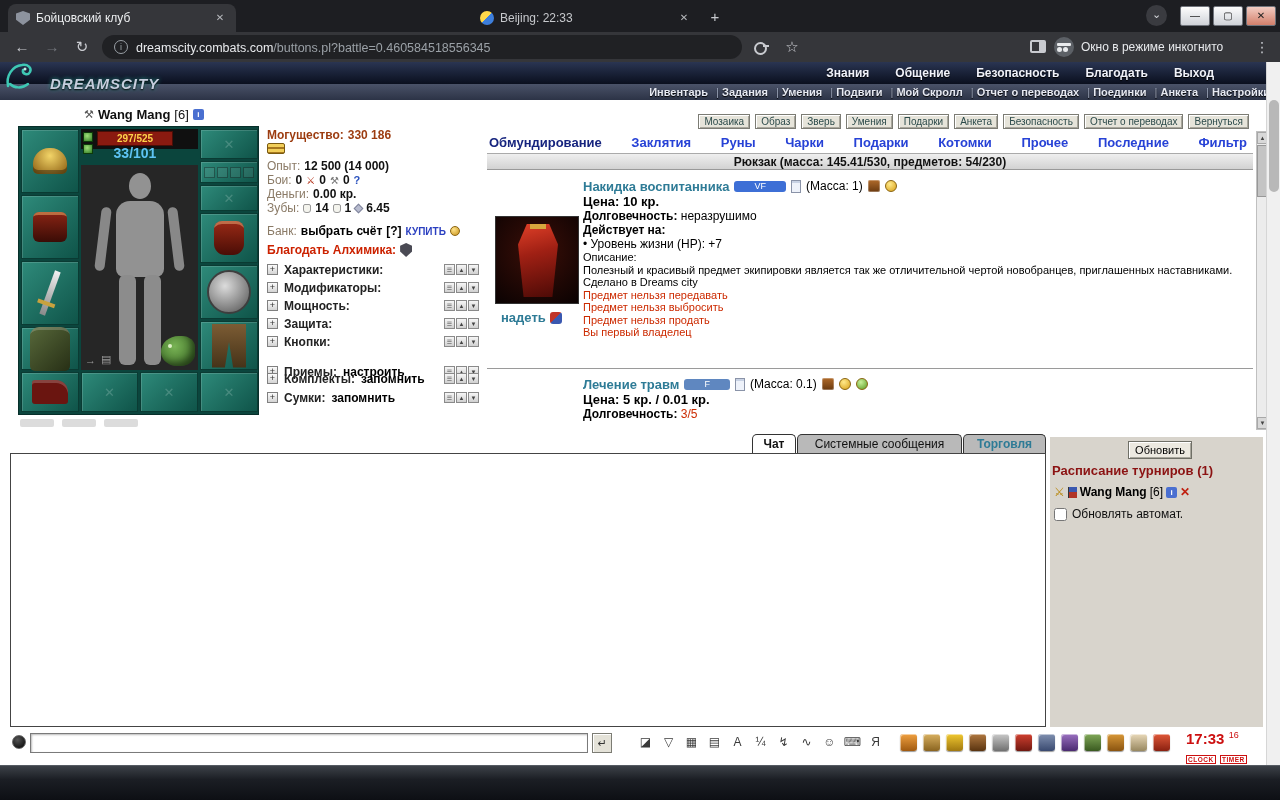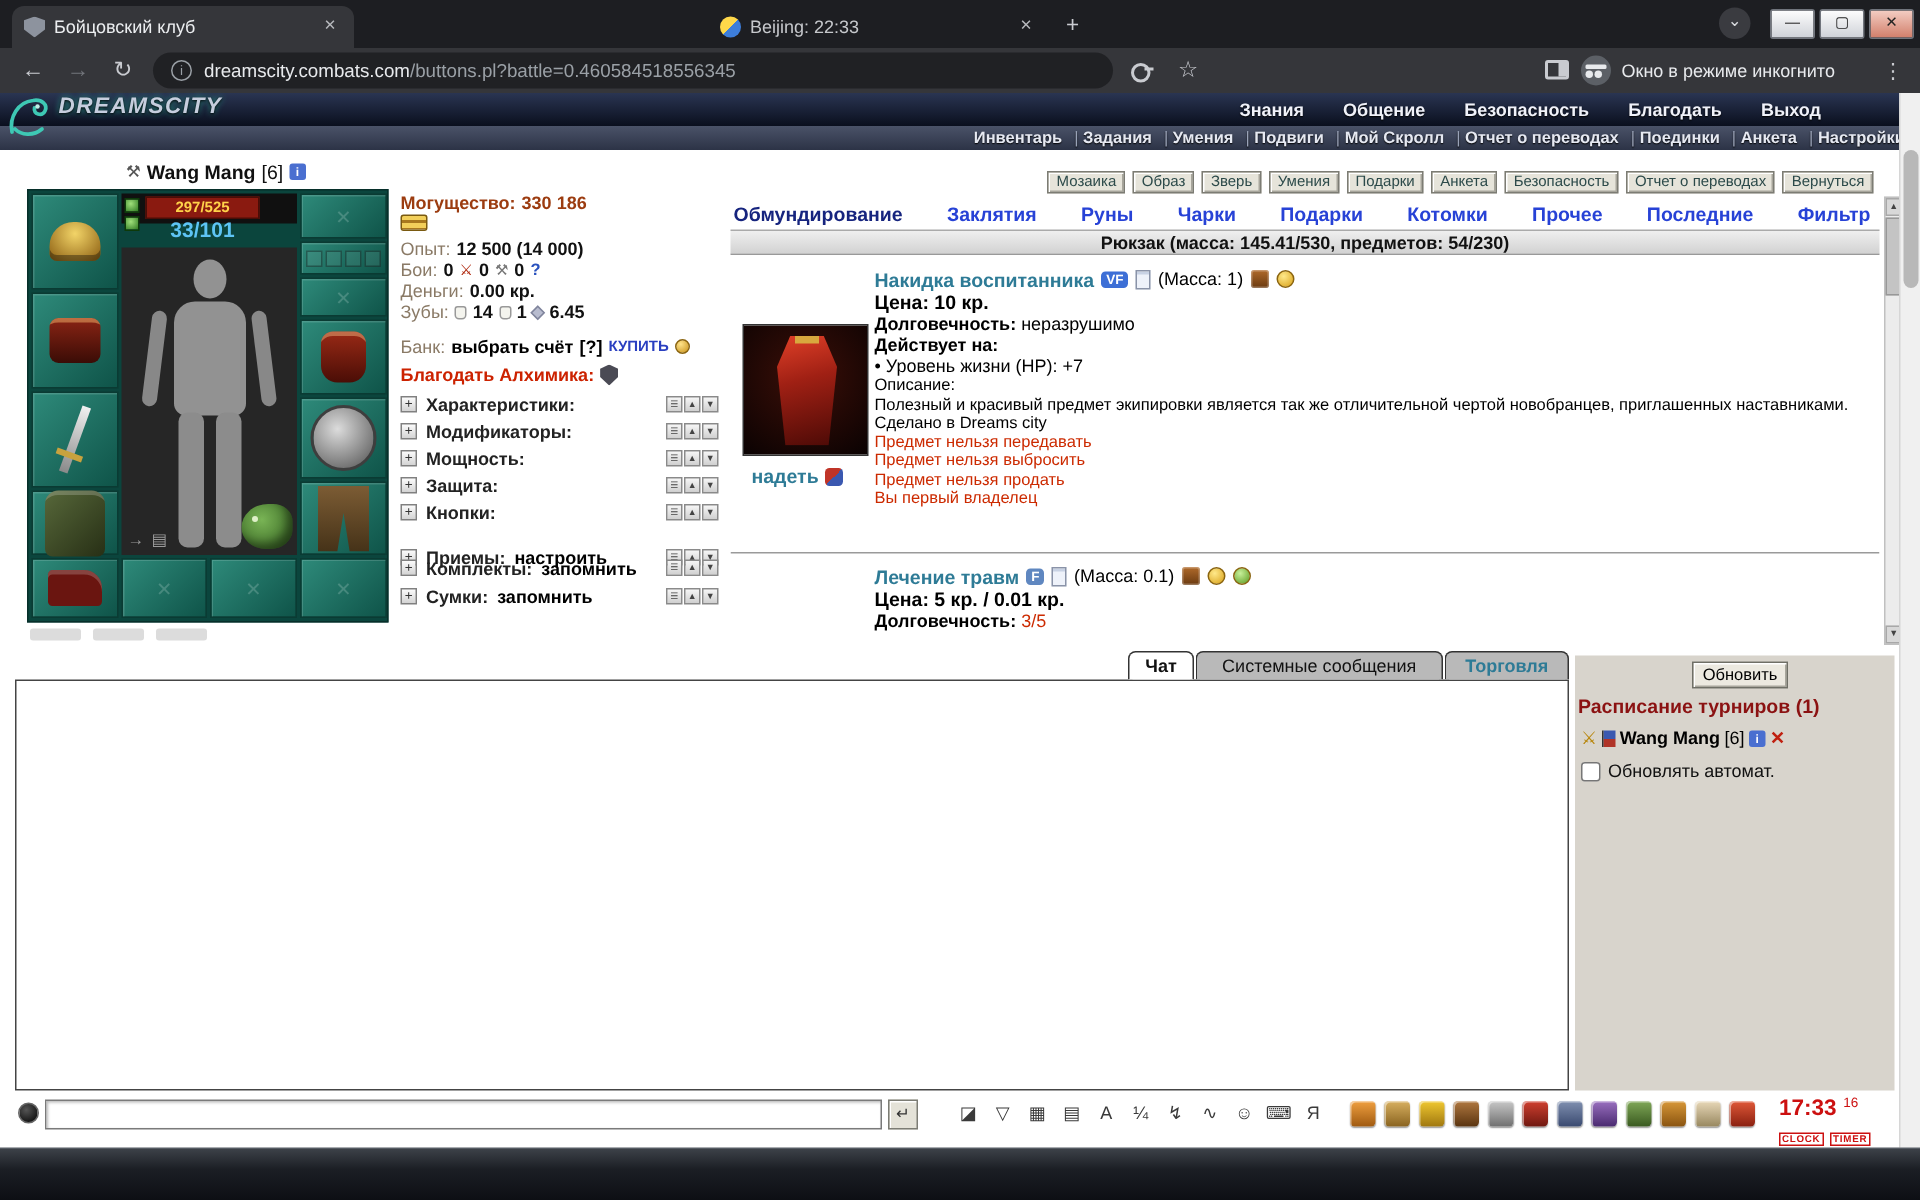--- a/index.html
+++ b/index.html
@@ -49,21 +49,21 @@
 .incogic::after{content:"";position:absolute;left:3px;top:10px;width:5px;height:5px;border-radius:50%;background:#e8eaed;box-shadow:6px 0 0 #e8eaed}
 .incoglabel{color:#e8eaed;font-size:12px}
 .dots{left:1252px;font-size:14px}
 
 
 #hdr1{position:absolute;left:0;top:62px;width:1280px;height:22px;background:linear-gradient(#2a3552,#0a0f1e);display:flex;justify-content:flex-end;align-items:center;gap:26px;padding-right:66px}
 #hdr1 .h1l{color:#f0f2fa;font-weight:bold;font-size:12px;text-shadow:0 1px 1px #000}
 #hdr2{position:absolute;left:0;top:84px;width:1280px;height:16px;background:linear-gradient(#4a5268,#2c3346);display:flex;justify-content:flex-end;align-items:center;padding-right:6px}
 #hdr2 .h2l{color:#e6e9f2;font-weight:bold;font-size:11px;text-shadow:0 1px 1px #000;padding:0 4px}
 #hdr2 .h2l:not(:first-child)::before{content:"|  ";color:#9aa3b8;font-weight:normal}
-#logo{position:absolute;left:4px;top:62px;height:30px;display:flex;align-items:flex-start;gap:5px;z-index:3}
+#logo{position:absolute;left:4px;top:62px;height:30px;display:flex;align-items:flex-end;gap:16px;z-index:3}
 #logotext{font-weight:bold;font-style:italic;font-size:15px;letter-spacing:1px;text-transform:uppercase;color:#c6cede;text-shadow:0 1px 2px #000,0 0 4px #2aa596}
 
 
 #charname{position:absolute;left:84px;top:107px;display:flex;align-items:center;gap:4px;font-size:13px;color:#111}
 .hammeric{color:#555;font-size:11px}
 .infobadge{display:inline-block;width:11px;height:11px;background:#4a6fd0;border-radius:2px;color:#fff;font-size:8px;font-weight:bold;text-align:center;line-height:11px}
 .infobadge::before{content:"i"}
 
 #doll{position:absolute;left:18px;top:126px;width:241px;height:289px;background:#0b453d;border:1px solid #072f2a}
 .slot{position:absolute;background:linear-gradient(135deg,#2e8a7a,#0f5449);border:1px solid #0a3b33;box-shadow:inset 1px 1px 0 rgba(255,255,255,.15);display:flex;align-items:center;justify-content:center}
@@ -133,21 +133,21 @@
 #bphdr{position:absolute;left:487px;top:153px;width:766px;height:17px;background:linear-gradient(#efefef,#d2d2d2);border-top:1px solid #aaa;border-bottom:1px solid #999;text-align:center;font-weight:bold;font-size:12px;line-height:16px;color:#111}
 #items{position:absolute;left:487px;top:170px;width:766px;height:260px;overflow:hidden;background:#fff}
 .itemimg{position:absolute;left:8px;top:46px;width:84px;height:88px;background:radial-gradient(circle at 50% 40%,#3c0f08,#0a0202);border:1px solid #333}
 .cloak{position:absolute;left:22px;top:7px;width:40px;height:73px;background:linear-gradient(165deg,#e04028,#a02014 40%,#4c0a06);clip-path:polygon(22% 0,78% 0,100% 28%,86% 100%,14% 100%,0 28%)}
 .cloak::after{content:"";position:absolute;left:12px;top:0;width:16px;height:5px;background:#d8a83e}
 .wear{position:absolute;left:14px;top:140px;display:flex;align-items:center;gap:4px;font-weight:bold;font-size:13px;color:#2e7b96}
 .bagic{display:inline-block;width:12px;height:12px;background:linear-gradient(135deg,#c03428 0 50%,#3a58b0 50% 100%);border-radius:3px}
 .itxt{position:absolute;left:96px;width:662px}
 .tline{display:flex;align-items:center;gap:5px;height:16px}
 .iname{font-weight:bold;font-size:13px;color:#2e7b96}
-.badge{font-size:9px;font-weight:bold;color:#fff;background:#3d6fd6;border-radius:3px;padding:1px 3px;line-height:9px}
+.badge{font-size:9px;font-weight:normal;color:#fff;background:#3d6fd6;border-radius:3px;padding:1px 20px;line-height:9px}
 .badge.f{background:#5f87c0}
 .copyic{width:10px;height:13px;border:1px solid #8a93a8;background:#eef2fa;box-shadow:inset 0 2px 0 #c8d2e4}
 .massl{font-size:12px;color:#000}
 .giftic{width:12px;height:12px;background:linear-gradient(#b06a2a,#6a3a10);border-radius:2px;box-shadow:inset 0 0 0 1px rgba(255,255,255,.3)}
 .smileic{width:12px;height:12px;border-radius:50%;background:radial-gradient(circle at 38% 32%,#ffe98a,#d8a018);border:1px solid #8a6410}
 .smileic.grn{background:radial-gradient(circle at 38% 32%,#c8f09a,#5a9a20)}
 .l13b{font-weight:bold;font-size:13px;color:#000;line-height:15px}
 .l12{font-size:12px;color:#000;line-height:14px}
 .l12 b{font-size:12px}
 .l11{font-size:11px;color:#000;line-height:12.5px}

